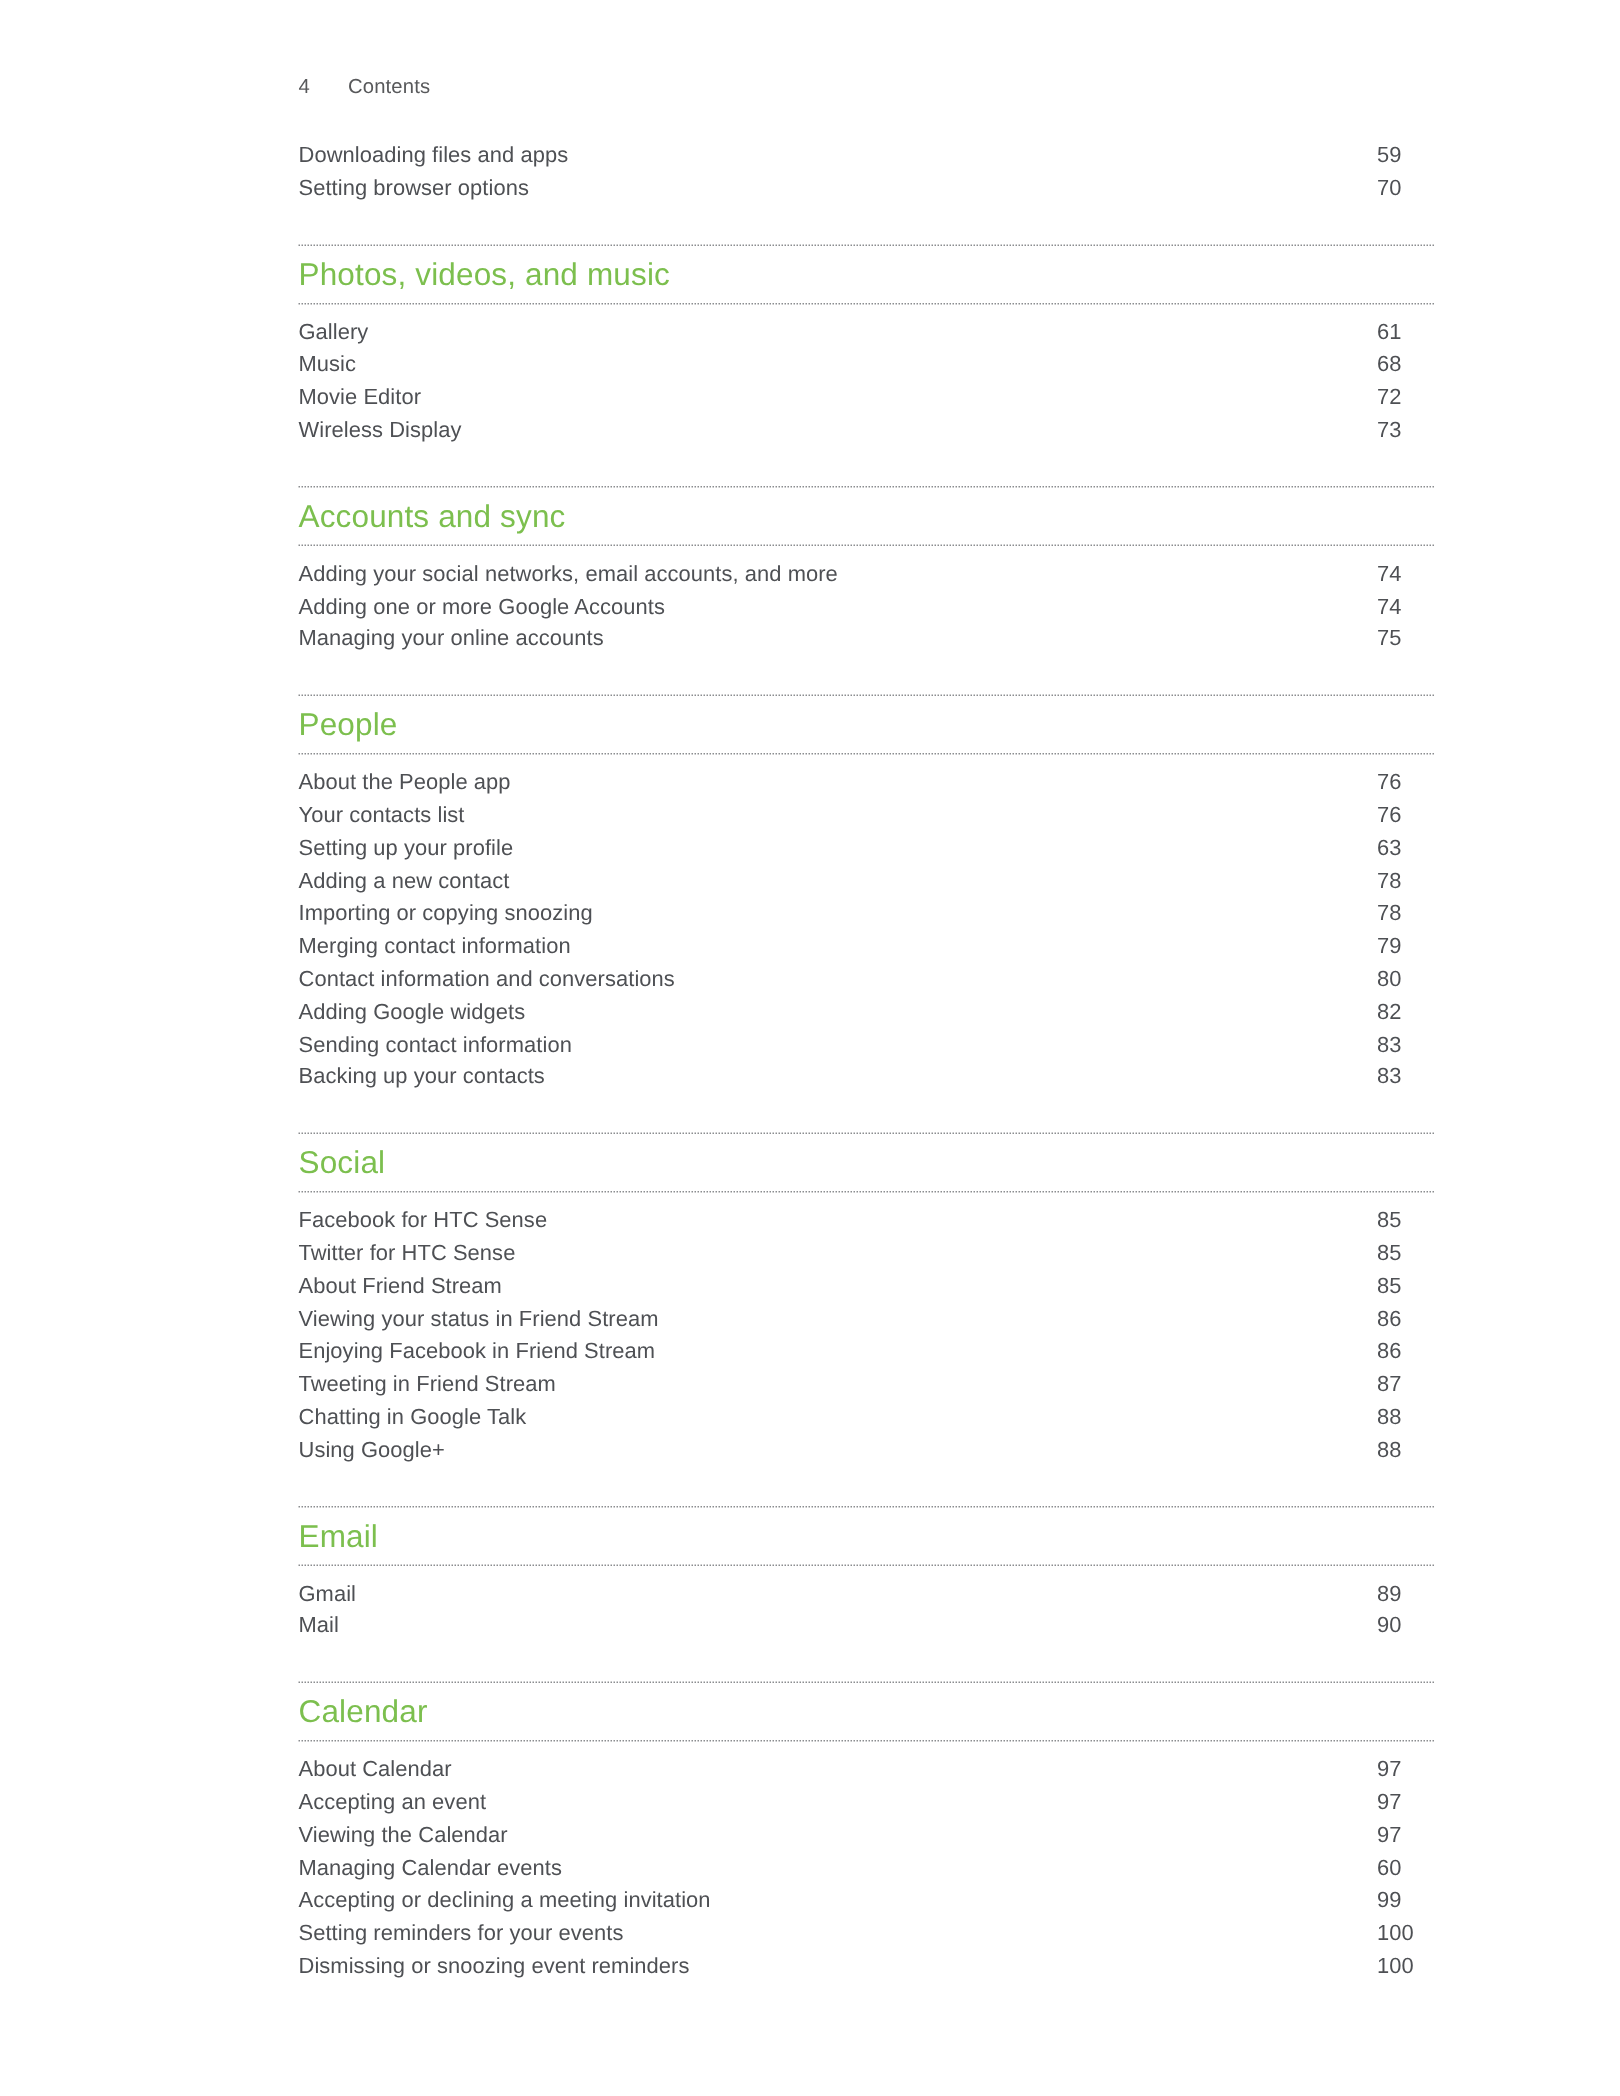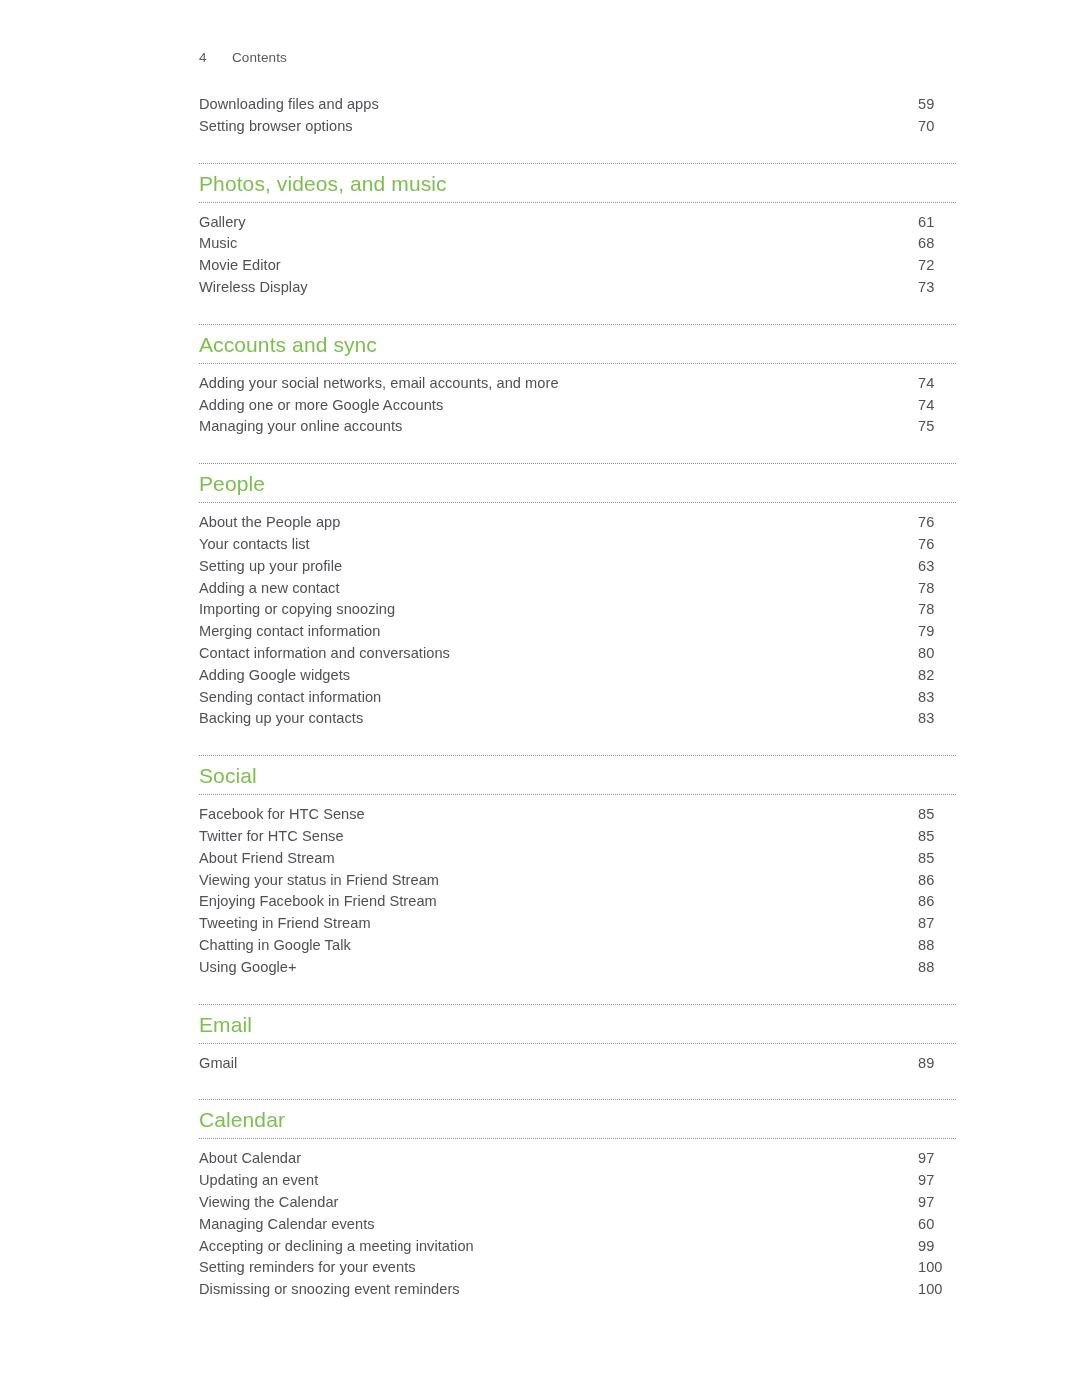--- a/index.html
+++ b/index.html
@@ -254,33 +254,37 @@
         </div>
         <div class="section">
           <div class="rule"></div>
           <h2 class="sec-heading">Email</h2>
           <div class="rule"></div>
           <ul class="entry-list sec-items">
             <li class="entry">
               <span class="e-label">Gmail</span>
               <span class="e-page">89</span>
             </li>
+            <li class="entry">
+              <span class="e-label">Mail</span>
+              <span class="e-page">90</span>
+            </li>
           </ul>
         </div>
         <div class="section">
           <div class="rule"></div>
           <h2 class="sec-heading">Calendar</h2>
           <div class="rule"></div>
           <ul class="entry-list sec-items">
             <li class="entry">
               <span class="e-label">About Calendar</span>
               <span class="e-page">97</span>
             </li>
             <li class="entry">
-              <span class="e-label">Updating an event</span>
+              <span class="e-label">Accepting an event</span>
               <span class="e-page">97</span>
             </li>
             <li class="entry">
               <span class="e-label">Viewing the Calendar</span>
               <span class="e-page">97</span>
             </li>
             <li class="entry">
               <span class="e-label">Managing Calendar events</span>
               <span class="e-page">60</span>
             </li>

